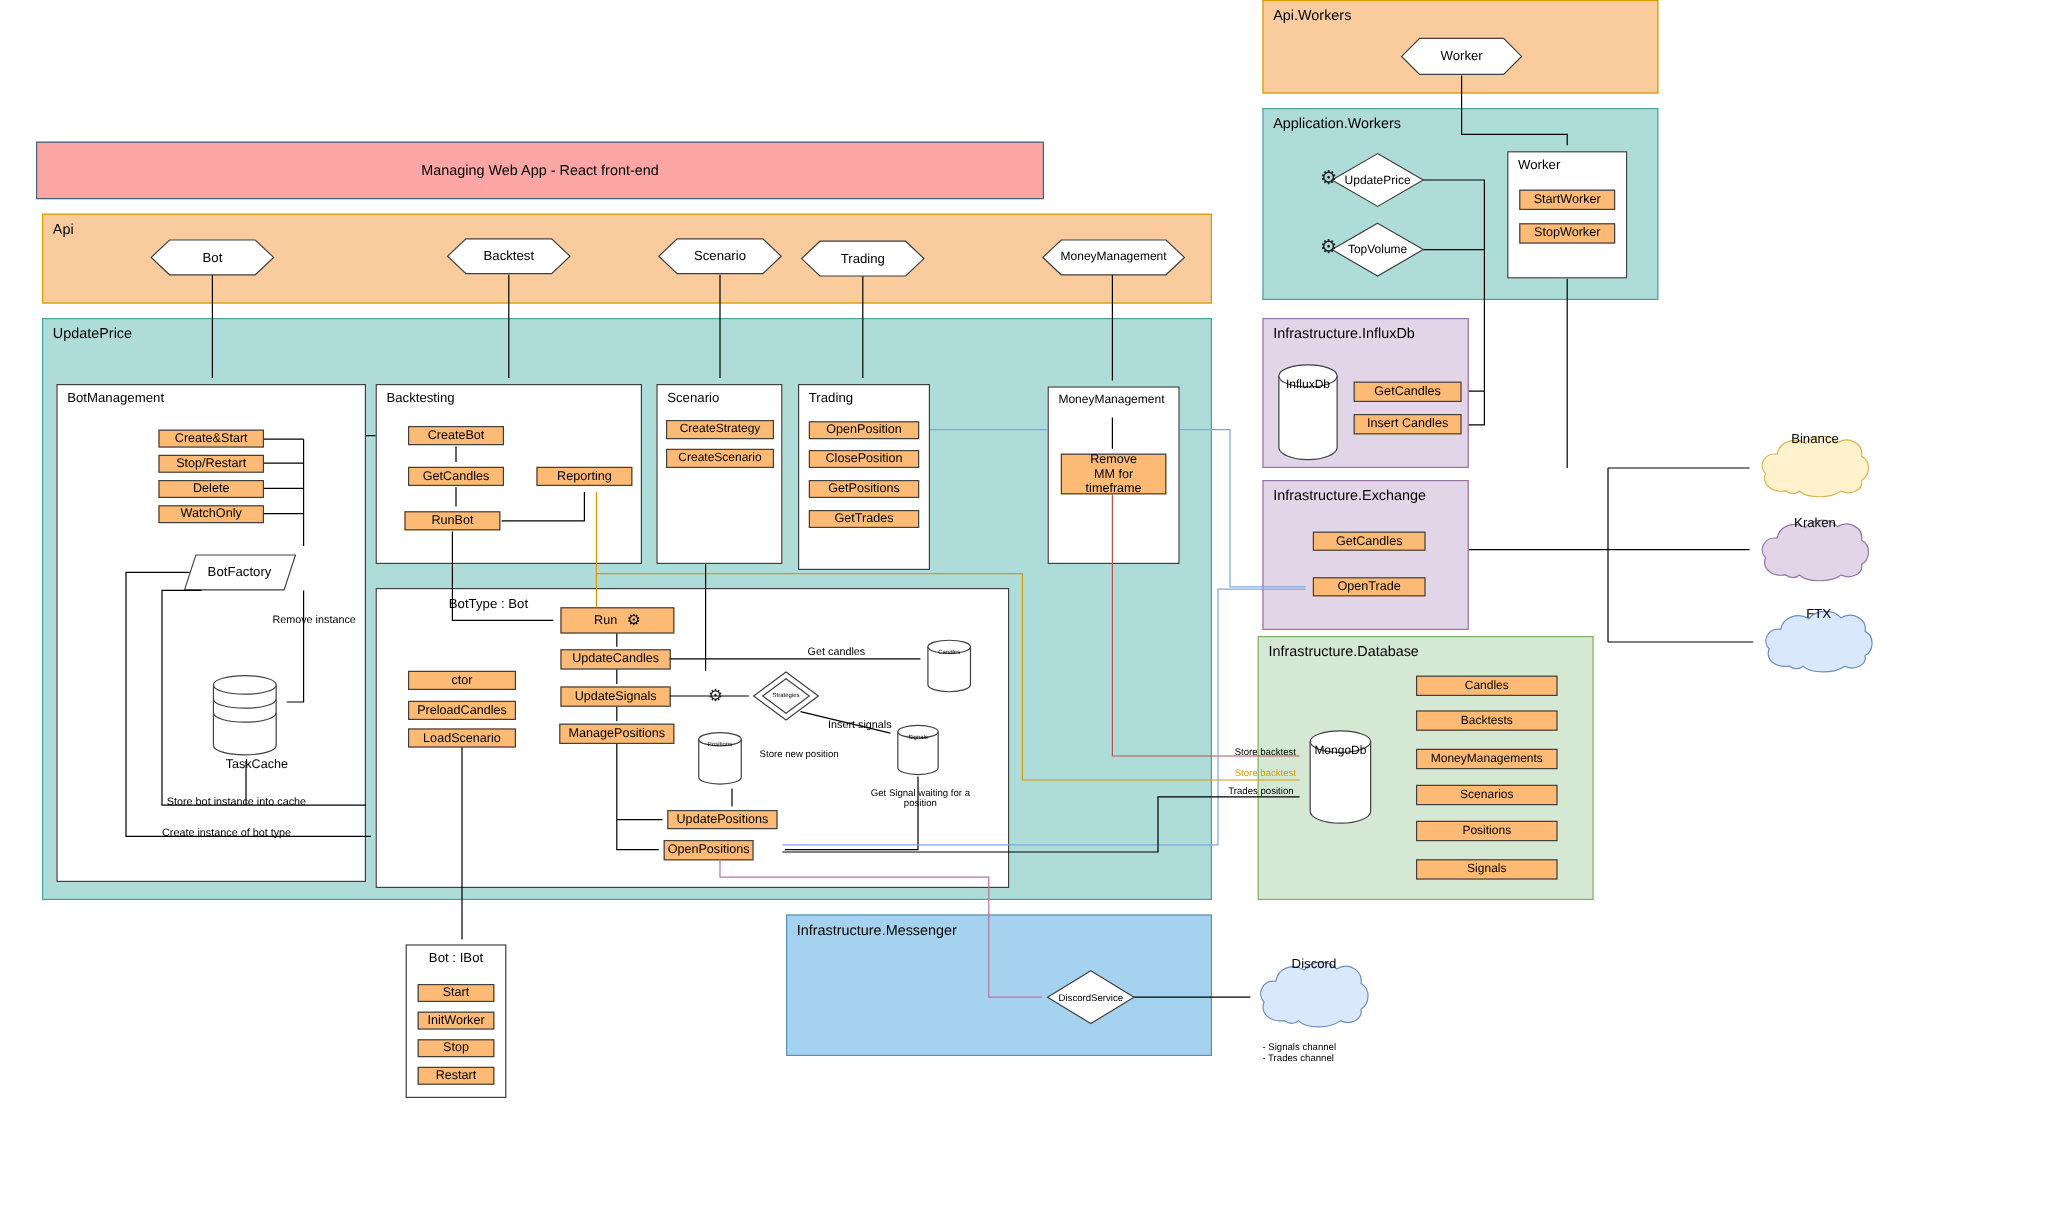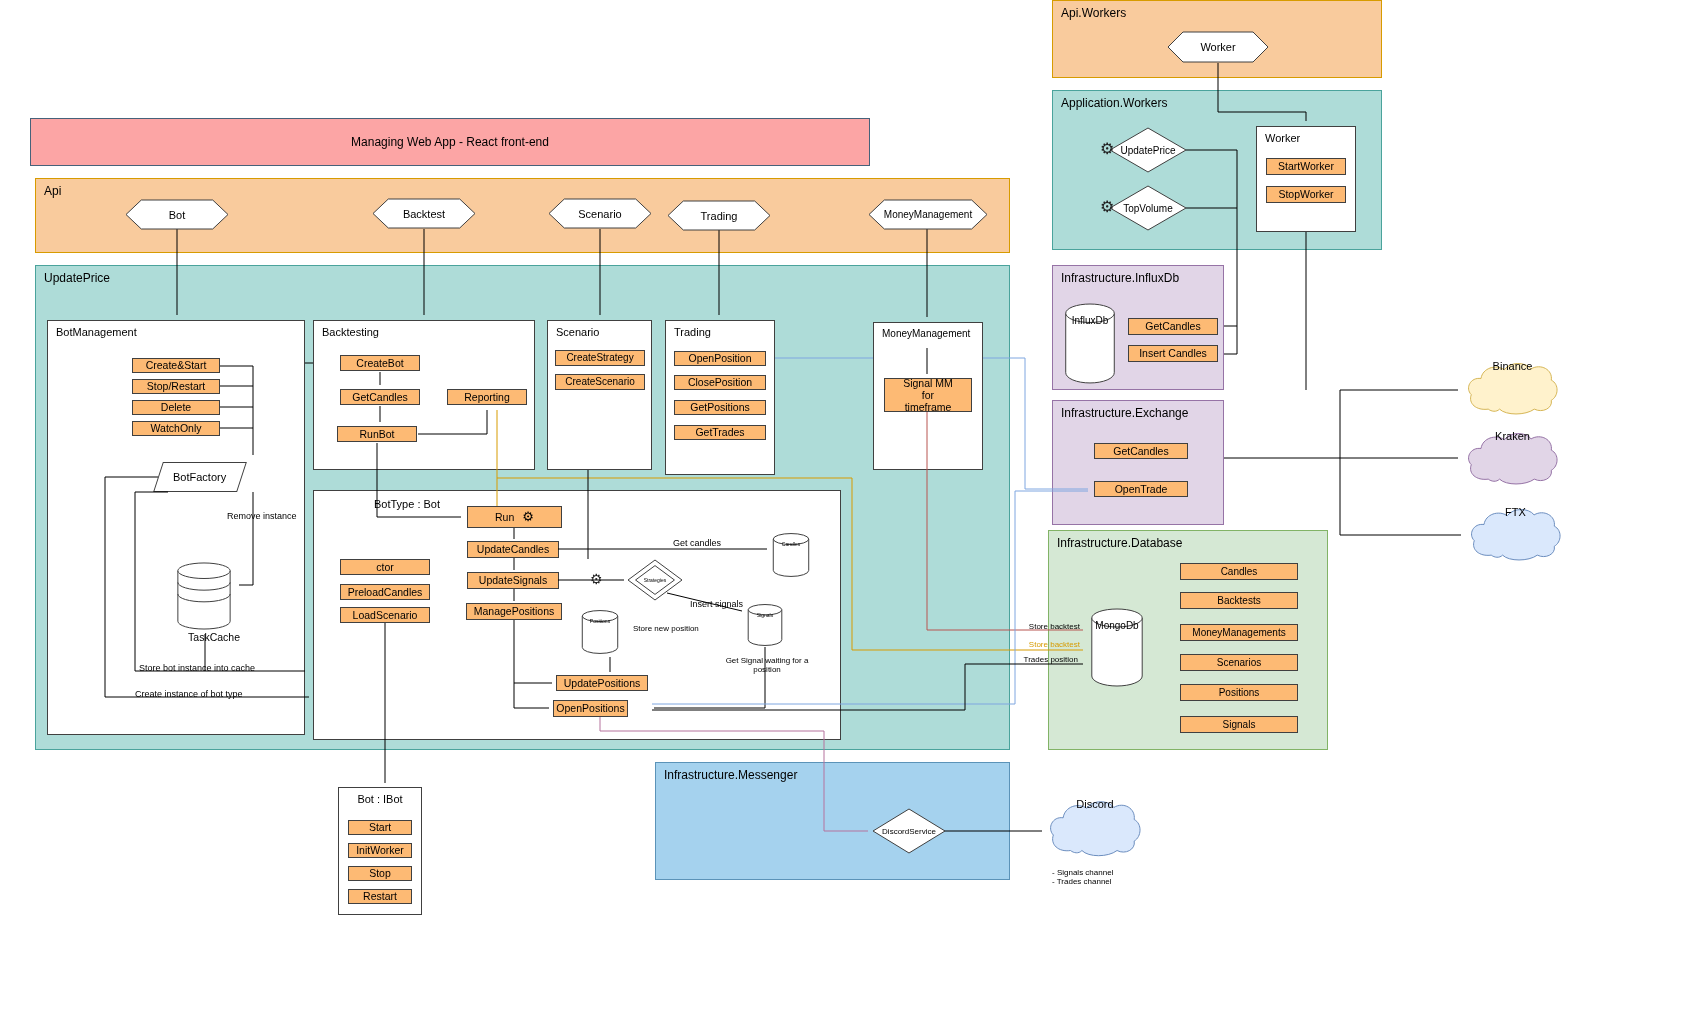--- a/index.html
+++ b/index.html
@@ -197,21 +197,21 @@
     <span class="btitle">Trading</span>
   </div>
   <div class="btn" style="left:674px;top:351px;width:92px;height:15px">OpenPosition</div>
   <div class="btn" style="left:674px;top:375px;width:92px;height:15px">ClosePosition</div>
   <div class="btn" style="left:674px;top:400px;width:92px;height:15px">GetPositions</div>
   <div class="btn" style="left:674px;top:425px;width:92px;height:15px">GetTrades</div>
 
   <div class="box" style="left:873px;top:322px;width:110px;height:148px">
     <span class="btitle" style="font-size:10px">MoneyManagement</span>
   </div>
-  <div class="btn wrap" style="left:884px;top:378px;width:88px;height:34px">Signal MM for timeframe</div>
+  <div class="btn wrap" style="left:884px;top:378px;width:88px;height:34px">Remove MM for timeframe</div>
 
   <div class="box" style="left:313px;top:490px;width:528px;height:250px">
     <span class="btitle" style="left:60px;top:7px">BotType : Bot</span>
   </div>
   <div class="btn" style="left:467px;top:506px;width:95px;height:22px;gap:8px">
     <span>Run</span>
     <span style="font-size:13px">⚙</span>
   </div>
   <div class="btn" style="left:467px;top:541px;width:92px;height:17px">UpdateCandles</div>
   <div class="btn" style="left:467px;top:572px;width:92px;height:17px">UpdateSignals</div>

